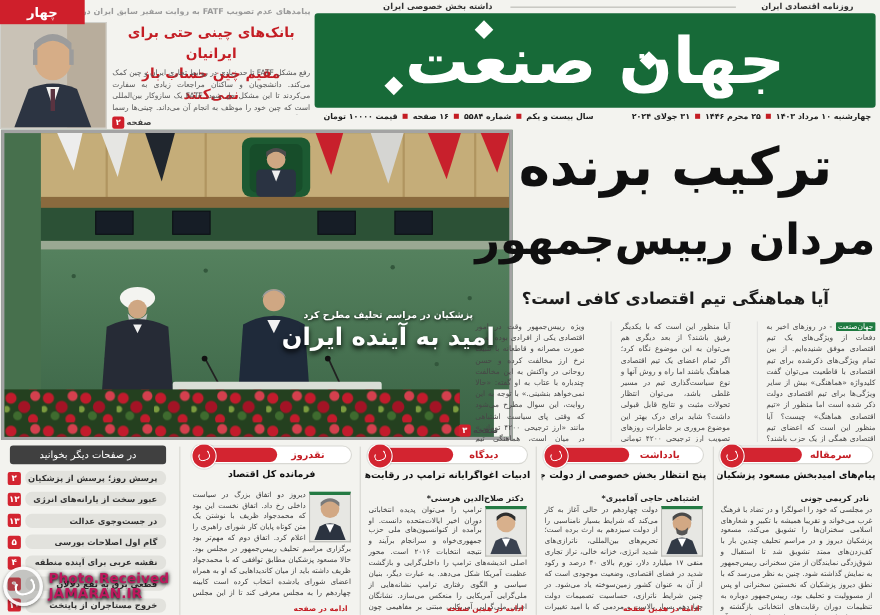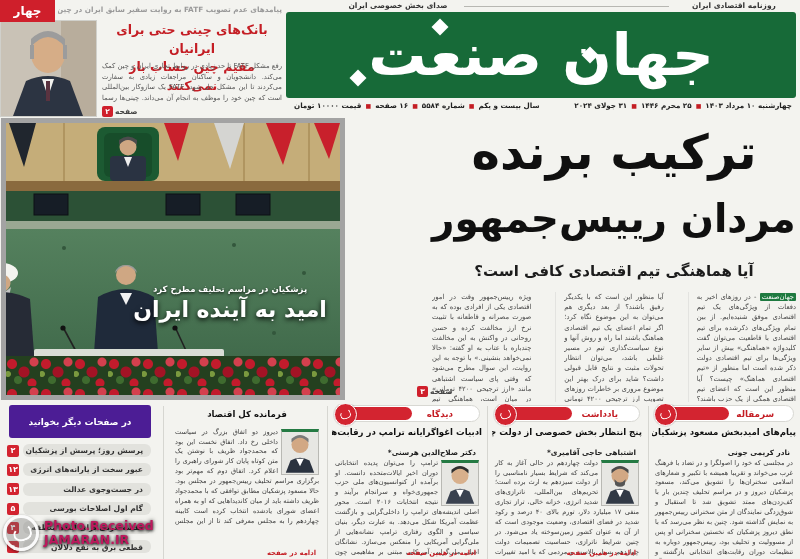--- a/index.html
+++ b/index.html
@@ -20,38 +20,38 @@
   .dm{position:absolute;width:12px;height:12px;background:#fff;transform:rotate(45deg);}
   .dm1{left:148px;top:9px;}.dm2{left:298px;top:37px;}.dm3{left:66px;top:60px;}
   .mh-dates{position:absolute;right:4px;top:101px;display:flex;align-items:center;gap:4px;
             font-size:7.2px;font-weight:bold;color:#222;white-space:nowrap;}
   .mh-issue{position:absolute;left:8px;top:101px;display:flex;align-items:center;gap:4px;
             font-size:7.2px;font-weight:bold;color:#222;white-space:nowrap;}
   .sep{color:#c41d24;font-size:6px;}
 
   
   .fatf{position:absolute;left:0;top:0;width:284px;height:118px;}
-  .ribbon{position:absolute;left:0;top:0;width:55px;height:22px;background:#cf1f2b;color:#fff;
+  .ribbon{position:absolute;left:0;top:0;width:77px;height:22px;background:#cf1f2b;color:#fff;
           display:flex;align-items:center;justify-content:center;font-size:12px;font-weight:bold;
           letter-spacing:5px;z-index:3;}
   .fatf-photo{position:absolute;left:0;top:20px;width:97px;height:97px;border:1px solid #d0d0cb;
               box-sizing:border-box;background:#c9c2b6;}
   .fatf-kicker{position:absolute;left:58px;top:5px;width:224px;text-align:center;font-size:7.3px;
                font-weight:bold;color:#9a9a9a;white-space:nowrap;overflow:hidden;}
   .fatf-hl{position:absolute;left:102px;top:21px;width:180px;text-align:center;font-weight:800;
            color:#c41d24;font-size:12.5px;line-height:18.5px;letter-spacing:-0.2px;}
   .fatf-body{position:absolute;left:102px;top:61px;width:180px;height:43px;font-size:6.8px;
              line-height:10.6px;text-align:justify;color:#555;overflow:hidden;}
   .pbadge{display:flex;align-items:center;gap:2px;font-size:7.5px;font-weight:bold;color:#444;}
   .pb-num{width:11px;height:11px;background:#cf1f2b;color:#fff;border-radius:2px;display:flex;
           align-items:center;justify-content:center;font-size:7.5px;}
   .fatf-badge{position:absolute;left:102px;top:106px;}
 
   
-  .photo{position:absolute;left:1px;top:118px;width:344px;height:282px;border:5px solid #a3a3a3;
+  .photo{position:absolute;left:1px;top:118px;width:465px;height:282px;border:3px solid #a3a3a3;
          box-sizing:border-box;overflow:hidden;background:#47704d;}
   .flowers{position:absolute;left:0;top:233px;width:414px;height:48px;background-color:#24401f;
     background-image:
       radial-gradient(circle at 6px 8px,  #c21b2c 0 4.5px, rgba(0,0,0,0) 5.5px),
       radial-gradient(circle at 18px 16px,#a31325 0 5px,  rgba(0,0,0,0) 6px),
       radial-gradient(circle at 28px 6px, #d4404e 0 4px,  rgba(0,0,0,0) 5px),
       radial-gradient(circle at 12px 24px,#3f6b2f 0 3.5px,rgba(0,0,0,0) 4.5px),
       radial-gradient(circle at 26px 27px,#c21b2c 0 4px,  rgba(0,0,0,0) 5px),
       radial-gradient(circle at 2px 18px, #7a9a3f 0 2.5px,rgba(0,0,0,0) 3.5px);
     background-size:34px 30px;}
@@ -98,22 +98,22 @@
   .sec-author{font-size:7.3px;font-weight:bold;color:#222;text-align:right;padding:2px 6px 2px 0;}
   .sec-body{font-size:6.6px;line-height:9.9px;text-align:justify;color:#3d3d3d;padding:0 3px;
             height:97px;overflow:hidden;}
   #sec-editorial .sec-body{height:106px;}
   .portrait{float:right;width:38px;height:46px;margin:1px 0 2px 3px;border:1px solid #b9b9b4;
             border-top:3px solid #247a43;box-sizing:border-box;background:#e9e9e4;}
   .sec-more{position:absolute;bottom:2px;right:6px;font-size:6.8px;font-weight:bold;color:#c41d24;}
 
   
   .rm{position:absolute;left:5px;top:0;width:150px;height:155px;}
-  .rm-header{height:33px;margin:1px 4px 3px;background:#4c1d95;border-radius:3px;color:#fff;
-             font-size:9px;font-weight:bold;display:flex;align-items:center;justify-content:center;}
+  .rm-header{height:17px;margin:1px 4px 3px;background:#404040;border-radius:3px;color:#fff;
+             font-size:9px;font-weight:normal;display:flex;align-items:center;justify-content:center;}
   .rm-item{height:19.3px;display:flex;align-items:center;position:relative;padding:0 2px;}
   .rm-strip{position:absolute;right:4px;left:18px;top:3px;height:13px;background:#e2e2dd;border-radius:6px;}
   .rm-text{position:relative;z-index:1;flex:1;font-size:7.6px;font-weight:bold;color:#333;
            text-align:right;padding-right:10px;white-space:nowrap;overflow:hidden;}
   .rm-badge{position:relative;z-index:1;width:12px;height:12px;background:#d32430;color:#fff;
             border-radius:2px;font-size:8px;font-weight:bold;display:flex;align-items:center;
             justify-content:center;margin-right:2px;}
 
   
   .watermark{position:absolute;left:3px;top:515px;display:flex;align-items:center;gap:5px;
@@ -126,21 +126,21 @@
              transform:rotate(-15deg);}
   .wm-text{color:#be185d;font-weight:bold;font-size:12.5px;line-height:14px;
            text-shadow:0 1px 3px rgba(0,0,0,.95),0 0 5px rgba(0,0,0,.6);}
 </style>
 </head>
 <body>
 
 <div id="page">
 
   <div class="masthead">
-    <div class="mh-tagline">صدای بخش خصوصی ایران</div>
+    <div class="mh-tagline">داشته بخش خصوصی ایران</div>
     <div class="mh-line"></div>
     <div class="mh-category">روزنامه اقتصادی ایران</div>
     <div class="mh-green">
       <div class="mh-logo">جهان صنعت</div>
       <div class="dm dm1"></div>
       <div class="dm dm2"></div>
       <div class="dm dm3"></div>
     </div>
     <div class="mh-dates">
       <span>چهارشنبه ۱۰ مرداد ۱۴۰۳</span>
@@ -322,20 +322,25 @@
             <path d="M4,43 L9,30 Q19,24 29,30 L34,43 Z" fill="#3a4250"></path>
             <polygon points="15,28 23,28 19,36" fill="#ffffff"></polygon>
           </svg>
         </span>
         <span>ترامپ را می‌توان پدیده انتخاباتی دوران اخیر ایالات‌متحده دانست. او برآمده از کنوانسیون‌های ملی حزب جمهوری‌خواه و سرانجام برآیند و نتیجه انتخابات ۲۰۱۶ است. محور اصلی اندیشه‌های ترامپ را داخلی‌گرایی و بازگشت عظمت آمریکا شکل می‌دهد. به عبارت دیگر، بنیان سیاسی و الگوی رفتاری ترامپ نشانه‌هایی از ملی‌گرایی آمریکایی را منعکس می‌سازد. نشانگان اصلی ملی‌گرایی آمریکایی مبتنی بر مفاهیمی چون «شهری بر فراز تپه»، «رسالت‌گرایی فتح‌گرایانه» و «رهبری جهانی» است.</span>
       </div>
       <div class="sec-more">ادامه در همین صفحه</div>
     </div>
 
     <div class="sec" id="sec-critique">
+      <div class="pill">
+        <span class="pill-cap"></span>
+        <span class="pill-logo"></span>
+        <span class="pill-lbl">نقدروز</span>
+      </div>
       <h3 class="sec-title">فرمانده کل اقتصاد</h3>
       <div class="sec-body">
         <span class="portrait">
           <svg width="36" height="41" viewBox="0 0 38 43">
             <rect width="38" height="43" fill="#e7e7e3"></rect>
             <circle cx="19" cy="13" r="9" fill="#d2a884"></circle>
             <path d="M10,11 Q19,1 28,11 L28,7 Q19,-1 10,7 Z" fill="#7a7a7a"></path>
             <path d="M4,43 L9,30 Q19,24 29,30 L34,43 Z" fill="#2b3340"></path>
             <polygon points="15,28 23,28 19,36" fill="#ffffff"></polygon>
           </svg>

